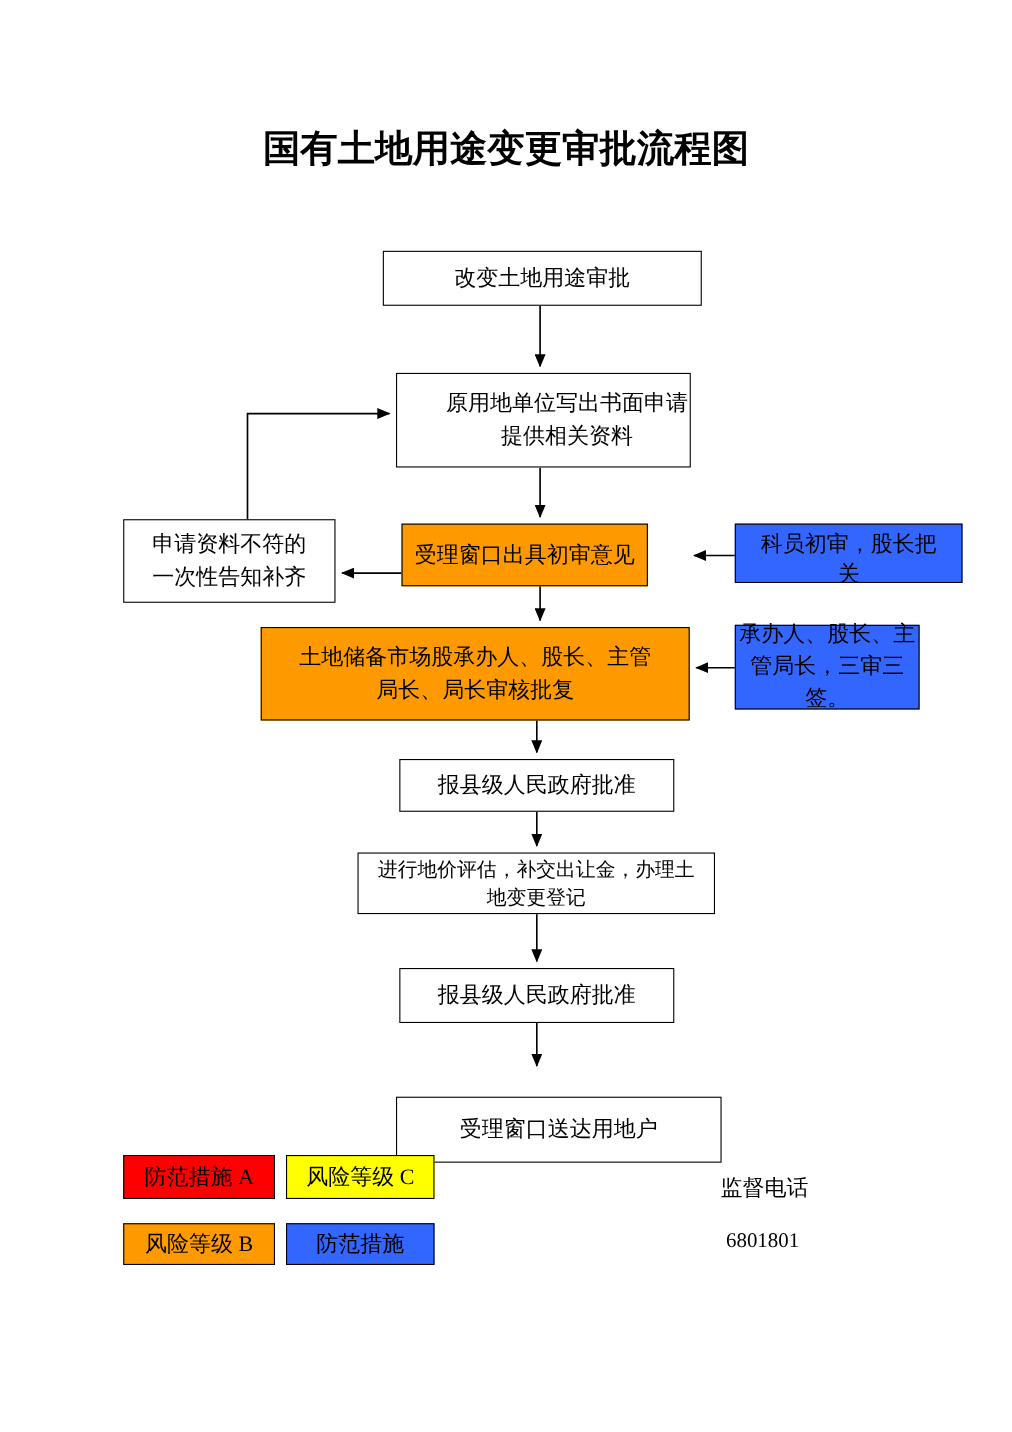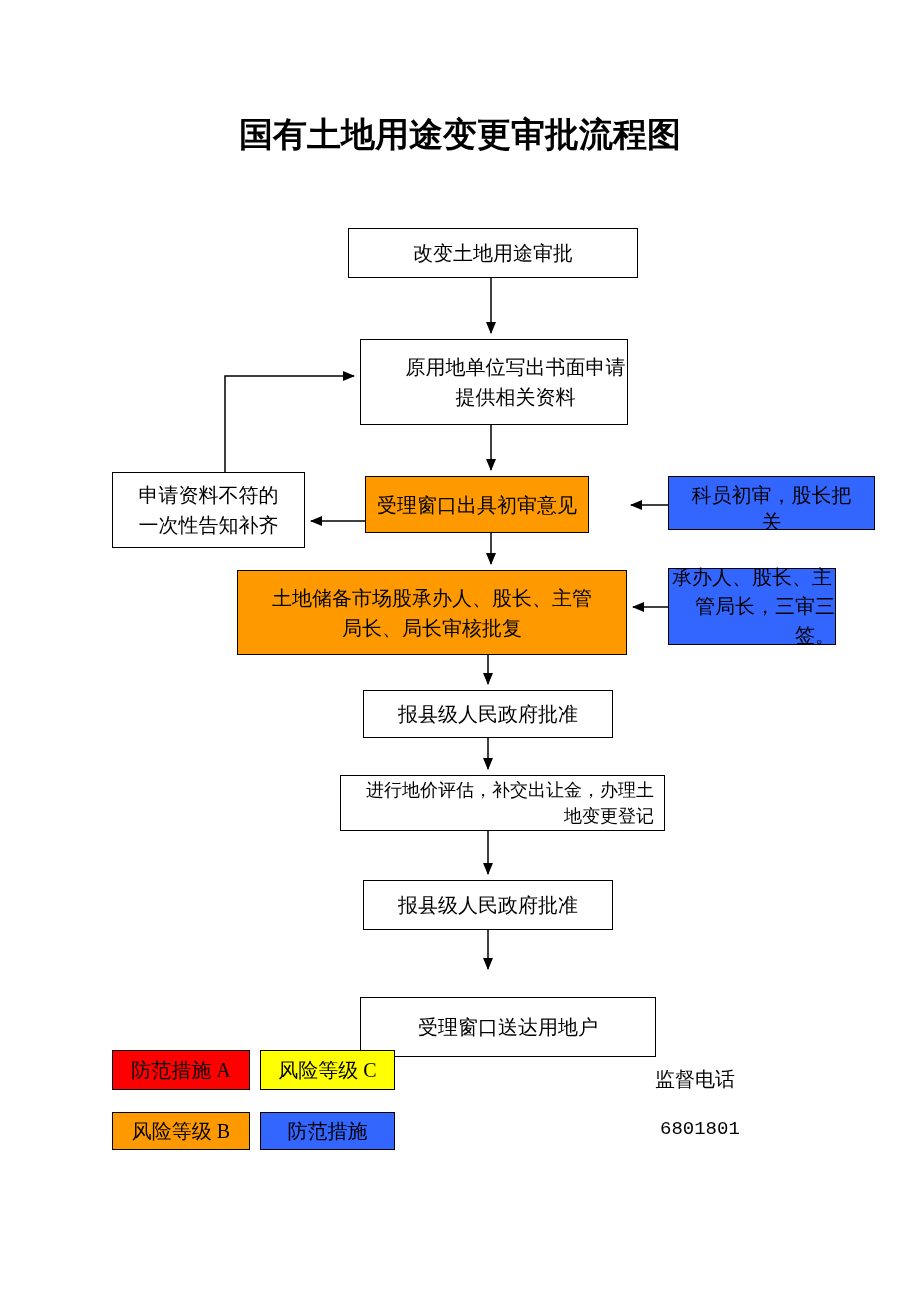--- a/index.html
+++ b/index.html
@@ -8,31 +8,31 @@
     font-family:"Liberation Serif","DejaVu Serif",serif;color:#000;overflow:hidden;
   }
   #connectors{position:absolute;left:0;top:0;width:920px;height:1302px;pointer-events:none;}
   .title{
     position:absolute;left:0;top:112px;width:920px;text-align:center;
     font-family:Liberation Serif, serif;font-weight:bold;font-size:34px;
   }
   .box{
     position:absolute;box-sizing:border-box;border:1px solid #000;background:#fff;
     display:flex;flex-direction:column;align-items:center;justify-content:center;
-    text-align:right;font-size:20px;line-height:30px;
+    text-align:center;font-size:20px;line-height:30px;
   }
   .box span{display:block;}
   .orange{background:var(--orange);}
   .blue{background:var(--blue);}
   .red{background:var(--red);}
   .yellow{background:var(--yellow);}
   .clip{overflow:hidden;justify-content:flex-start;padding-top:5px;line-height:27px;}
-  .leftalign{align-items:flex-end;text-align:left;padding:0 10px;font-size:18px;line-height:26px;margin-left:15px;}
+  .leftalign{align-items:center;text-align:left;padding:0 10px;font-size:18px;line-height:26px;}
   .legend{font-size:20px;}
-  .footer-text{position:absolute;font-size:20px;font-family:Liberation Mono, monospace;}
+  .footer-text{position:absolute;font-size:20px;}
 </style>
 </head>
 <body>
 
 <div id="page">
 
   <svg id="connectors">
     <defs>
       <marker id="arrow" markerUnits="userSpaceOnUse" markerWidth="12" markerHeight="10" refX="11" refY="5" orient="auto">
         <path d="M0,0 L12,5 L0,10 z" fill="#000"></path>

